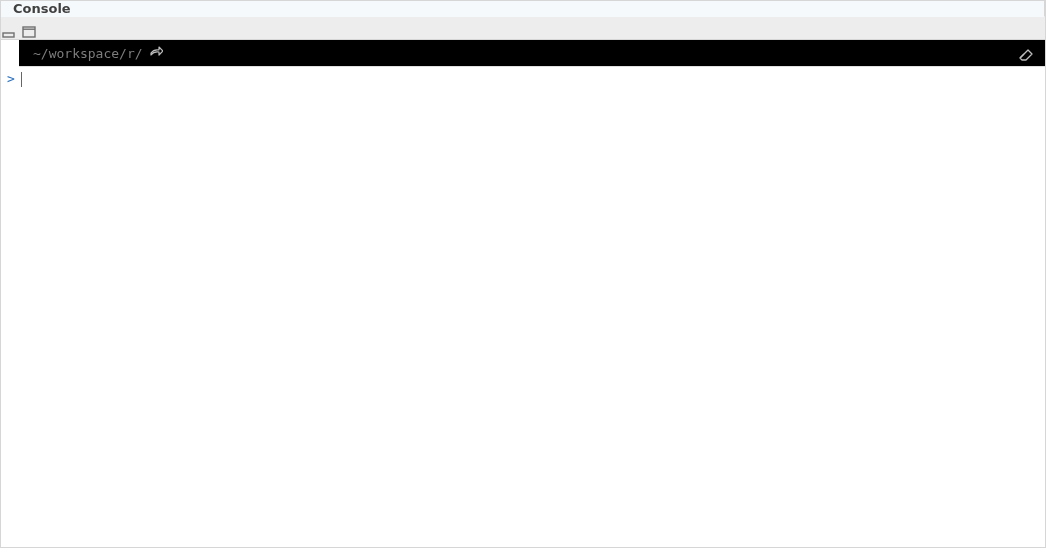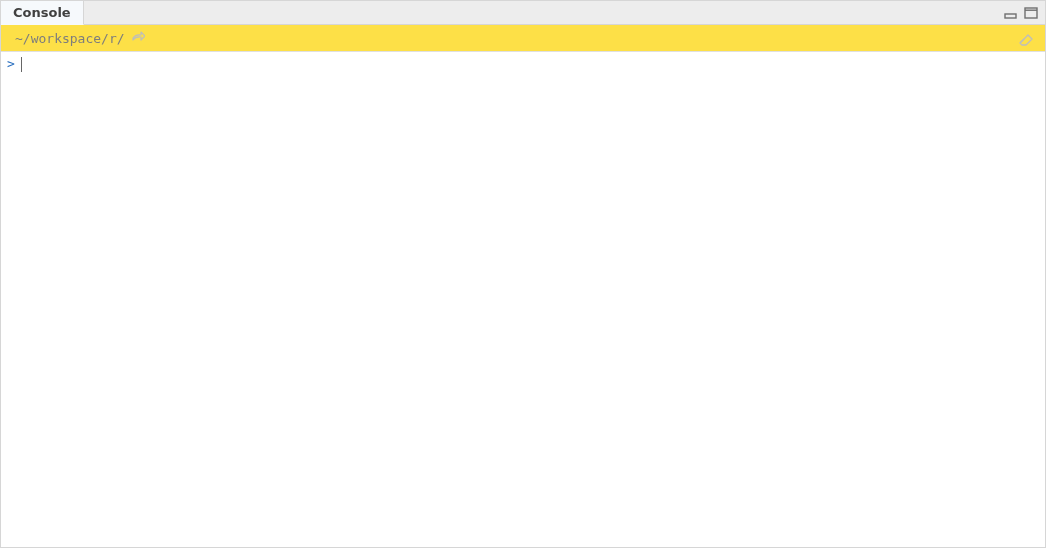--- a/index.html
+++ b/index.html
@@ -13,26 +13,27 @@
     overflow: hidden;
   }
   .panel {
     width: 1046px; height: 548px;
     border: 1px solid #d6d6d6;
     display: flex; flex-direction: column;
     background: #ffffff;
   }
   
   .tabstrip {
-    height: 24px;
+    height: 39px;
     background: #ededed;
     border-bottom: 1px solid #d6d6d6;
     display: flex;
     align-items: stretch;
     position: relative;
+    flex-direction: column;
   }
   .tab {
     display: flex; align-items: center;
     padding: 0 12px;
     font-weight: 600;
     color: #404040;
     border-right: 1px solid #d6d6d6;
     cursor: pointer;
     gap: 6px;
     position: relative;
@@ -49,28 +50,29 @@
   }
   .tabstrip-spacer { flex: 1; }
   .winbtns {
     display: flex; align-items: center;
     gap: 4px; padding-right: 6px;
   }
   .winbtns svg { display: block; }
   
   .pathbar {
     height: 27px;
-    background: #fde047;
+    background: #000000;
     border-bottom: 1px solid #e0e0e0;
     display: flex; align-items: center;
     padding: 0 10px 0 14px;
     font-family: "Lucida Console", Monaco, monospace;
     font-size: 13px;
     color: #7d7d7d;
     gap: 6px;
+    margin-left: 18px;
   }
   .pathbar .spacer { flex: 1; }
   .pathbar svg { display: block; }
   
   .console-body {
     flex: 1;
     background: #ffffff;
     padding: 4px 6px;
     font-family: "Lucida Console", Monaco, monospace;
     font-size: 13px;

